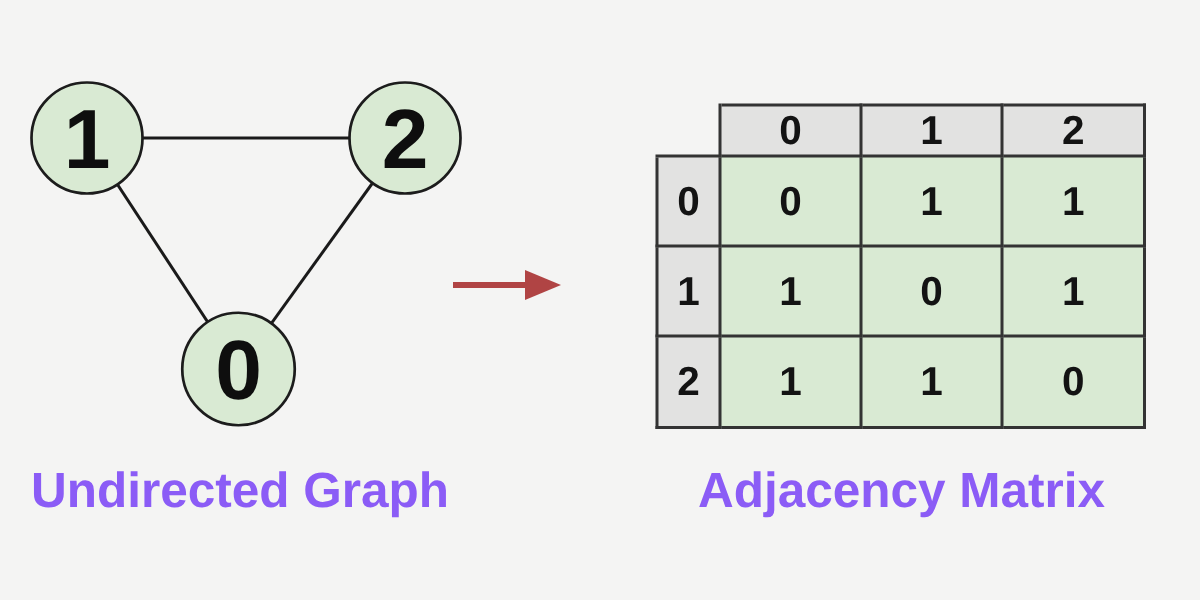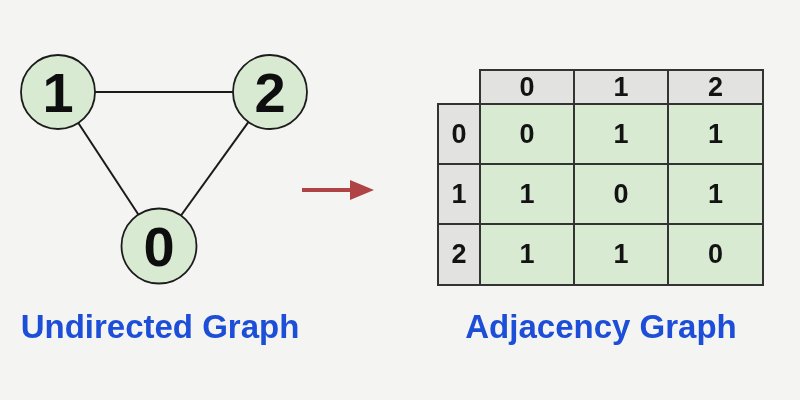--- a/index.html
+++ b/index.html
@@ -33,21 +33,21 @@
     fill: #0e0e0e;
     text-anchor: middle;
   }
   .caption {
     position: absolute;
     top: 306px;
     font-size: 33px;
     font-weight: 600;
     line-height: 1.25;
     text-align: center;
-    color: #1d4ed8;
+    color: #8b5cf6;
     white-space: nowrap;
   }
   .caption-left { left: 0; width: 320px; }
   .caption-right { left: 451px; width: 300px; }
   .arrow-svg {
     position: absolute;
     left: 300px; top: 177px;
     width: 76px; height: 26px;
   }
   .arrow-svg .arrow-shape { fill: #b04444; }
@@ -132,15 +132,15 @@
       </tr>
       <tr class="data-row-last">
         <td class="hdr">2</td>
         <td class="cell">1</td>
         <td class="cell">1</td>
         <td class="cell">0</td>
       </tr>
     </tbody>
   </table>
 
-  <div class="caption caption-right">Adjacency Graph</div>
+  <div class="caption caption-right">Adjacency Matrix</div>
 
 </div>
 
 </body></html>

